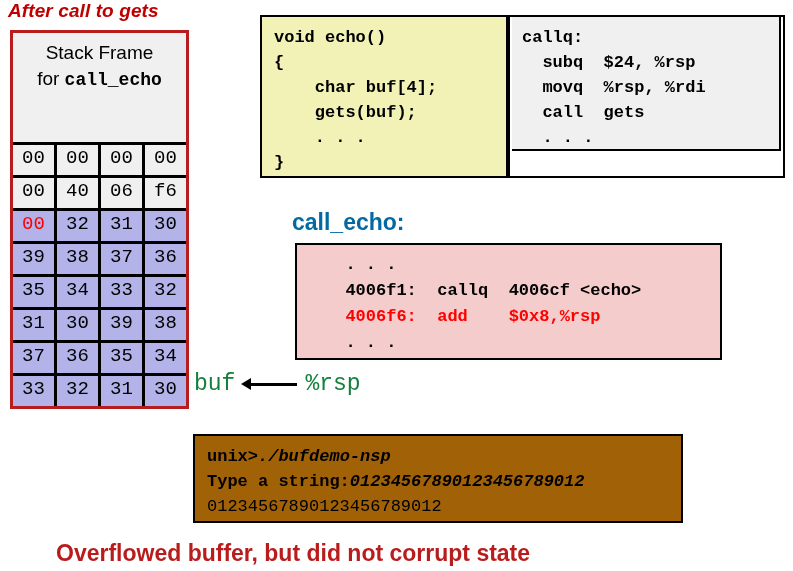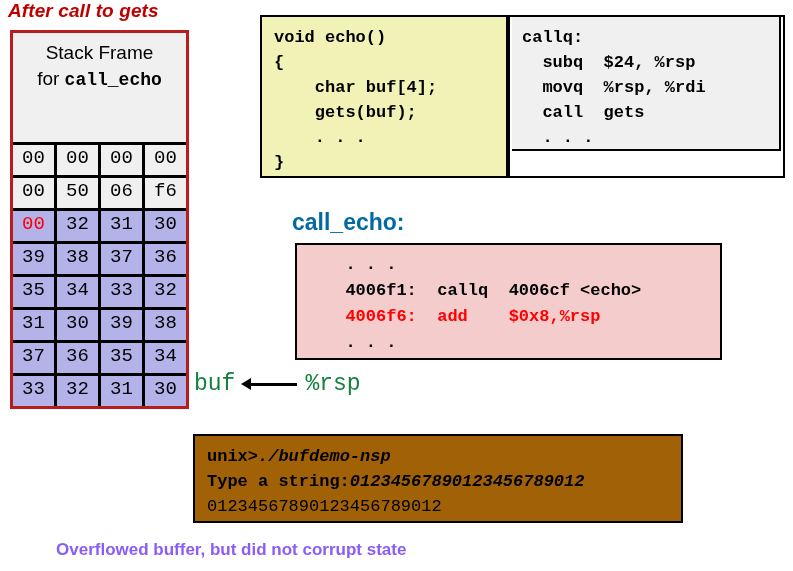--- a/index.html
+++ b/index.html
@@ -206,23 +206,23 @@
     white-space: pre;
   }
   .term-line .b { font-weight: bold; }
   .term-line .bi { font-weight: bold; font-style: italic; }
 
   
   #caption {
     left: 56px;
     top: 540px;
     font-family: "Liberation Sans", sans-serif;
-    font-size: 17px;
-    font-weight: bold;
-    color: #8b5cf6;
+    font-size: 23px;
+    font-weight: bold;
+    color: #b91c1c;
     white-space: nowrap;
   }
 </style>
 </head>
 <body>
 
 <div class="abs" id="slide-title">After call to gets</div>
 
 <div class="abs" id="stack-diagram">
   <div id="stack-header">
@@ -231,21 +231,21 @@
   </div>
 
   <div class="byte-row">
     <div class="byte-cell">00</div>
     <div class="byte-cell">00</div>
     <div class="byte-cell">00</div>
     <div class="byte-cell">00</div>
   </div>
   <div class="byte-row">
     <div class="byte-cell">00</div>
-    <div class="byte-cell">50</div>
+    <div class="byte-cell">40</div>
     <div class="byte-cell">06</div>
     <div class="byte-cell">f6</div>
   </div>
   <div class="byte-row">
     <div class="byte-cell buf redtext">00</div>
     <div class="byte-cell buf">32</div>
     <div class="byte-cell buf">31</div>
     <div class="byte-cell buf">30</div>
   </div>
   <div class="byte-row">

